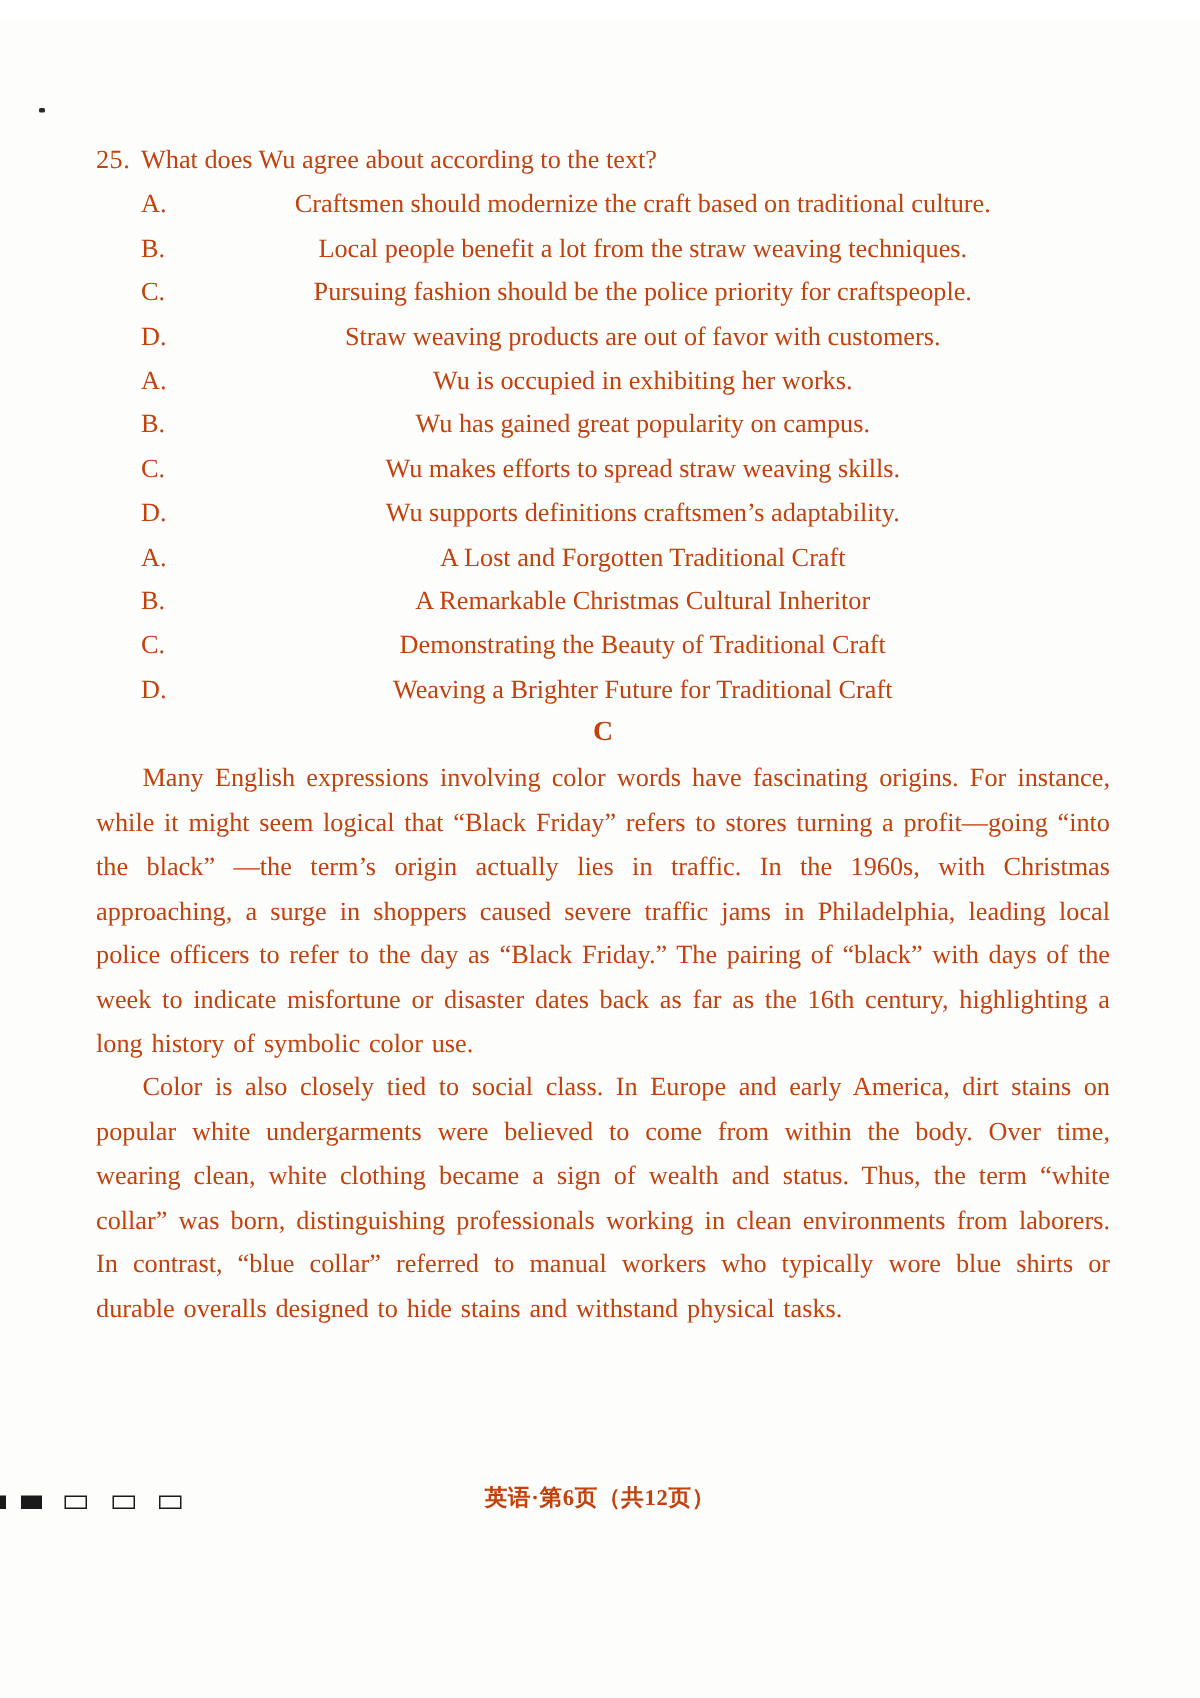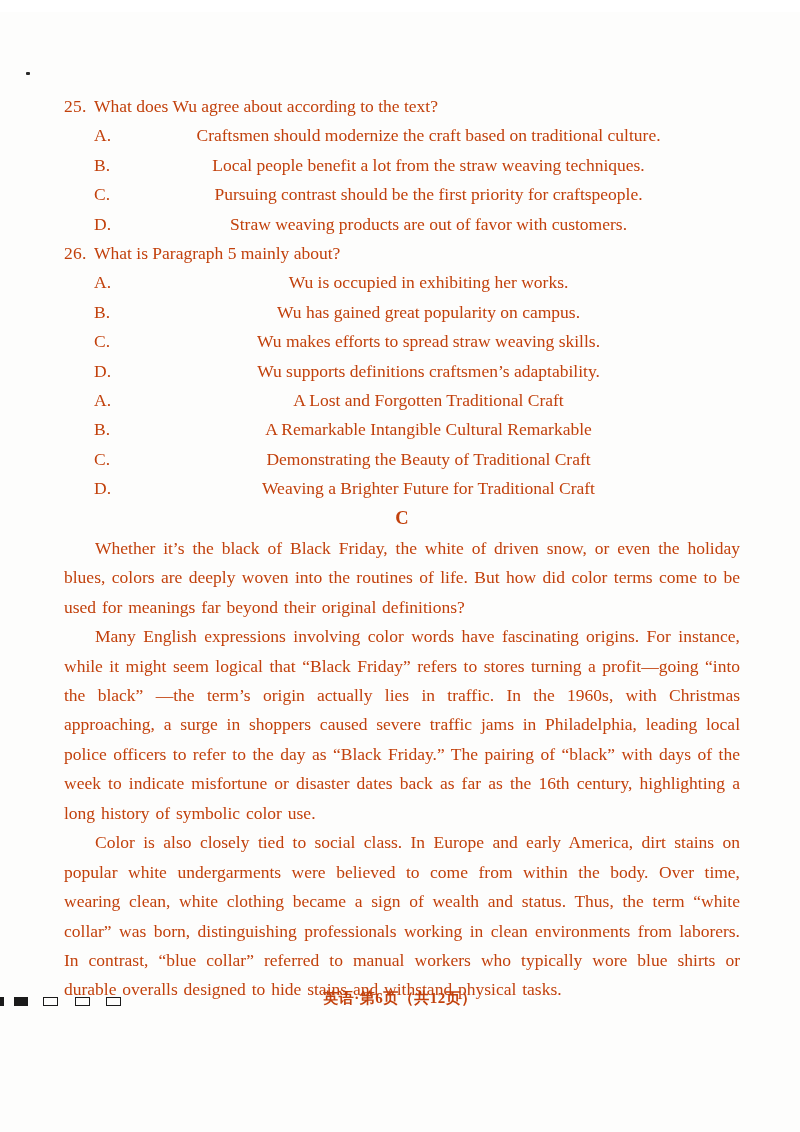--- a/index.html
+++ b/index.html
@@ -135,33 +135,29 @@
       <div class="option-line">
         <span class="opt-label">A.</span>
         <span class="opt-text">Craftsmen should modernize the craft based on traditional culture.</span>
       </div>
       <div class="option-line">
         <span class="opt-label">B.</span>
         <span class="opt-text">Local people benefit a lot from the straw weaving techniques.</span>
       </div>
       <div class="option-line">
         <span class="opt-label">C.</span>
-        <span class="opt-text">Pursuing contrast should be the first priority for craftspeople.</span>
+        <span class="opt-text">Pursuing fashion should be the police priority for craftspeople.</span>
       </div>
       <div class="option-line">
         <span class="opt-label">D.</span>
         <span class="opt-text">Straw weaving products are out of favor with customers.</span>
       </div>
     </div>
 
     <div class="question">
-      <div class="q-line">
-        <span class="q-num">26.</span>
-        <span class="q-text">What is Paragraph 5 mainly about?</span>
-      </div>
       <div class="option-line">
         <span class="opt-label">A.</span>
         <span class="opt-text">Wu is occupied in exhibiting her works.</span>
       </div>
       <div class="option-line">
         <span class="opt-label">B.</span>
         <span class="opt-text">Wu has gained great popularity on campus.</span>
       </div>
       <div class="option-line">
         <span class="opt-label">C.</span>
@@ -173,36 +169,35 @@
       </div>
     </div>
 
     <div class="question">
       <div class="option-line">
         <span class="opt-label">A.</span>
         <span class="opt-text">A Lost and Forgotten Traditional Craft</span>
       </div>
       <div class="option-line">
         <span class="opt-label">B.</span>
-        <span class="opt-text">A Remarkable Intangible Cultural Remarkable</span>
+        <span class="opt-text">A Remarkable Christmas Cultural Inheritor</span>
       </div>
       <div class="option-line">
         <span class="opt-label">C.</span>
         <span class="opt-text">Demonstrating the Beauty of Traditional Craft</span>
       </div>
       <div class="option-line">
         <span class="opt-label">D.</span>
         <span class="opt-text">Weaving a Brighter Future for Traditional Craft</span>
       </div>
     </div>
 
     <div class="section-heading">C</div>
 
     <div class="passage">
-      <p class="para">Whether it’s the black of Black Friday, the white of driven snow, or even the holiday blues, colors are deeply woven into the routines of life. But how did color terms come to be used for meanings far beyond their original definitions?</p>
       <p class="para">Many English expressions involving color words have fascinating origins. For instance, while it might seem logical that “Black Friday” refers to stores turning a profit—going “into the black” —the term’s origin actually lies in traffic. In the 1960s, with Christmas approaching, a surge in shoppers caused severe traffic jams in Philadelphia, leading local police officers to refer to the day as “Black Friday.” The pairing of “black” with days of the week to indicate misfortune or disaster dates back as far as the 16th century, highlighting a long history of symbolic color use.</p>
       <p class="para">Color is also closely tied to social class. In Europe and early America, dirt stains on popular white undergarments were believed to come from within the body. Over time, wearing clean, white clothing became a sign of wealth and status. Thus, the term “white collar” was born, distinguishing professionals working in clean environments from laborers. In contrast, “blue collar” referred to manual workers who typically wore blue shirts or durable overalls designed to hide stains and withstand physical tasks.</p>
     </div>
   </div>
 
   <div class="footer">
     <div class="print-marks">
       <span class="mark mark-sliver"></span>
       <span class="mark mark-filled"></span>
       <span class="mark mark-hollow m1"></span>

